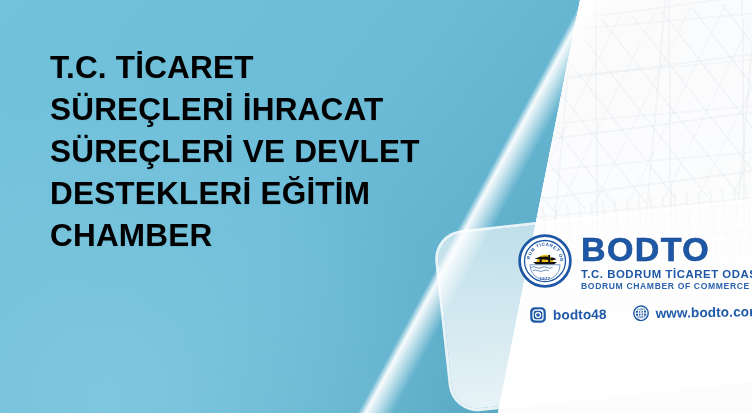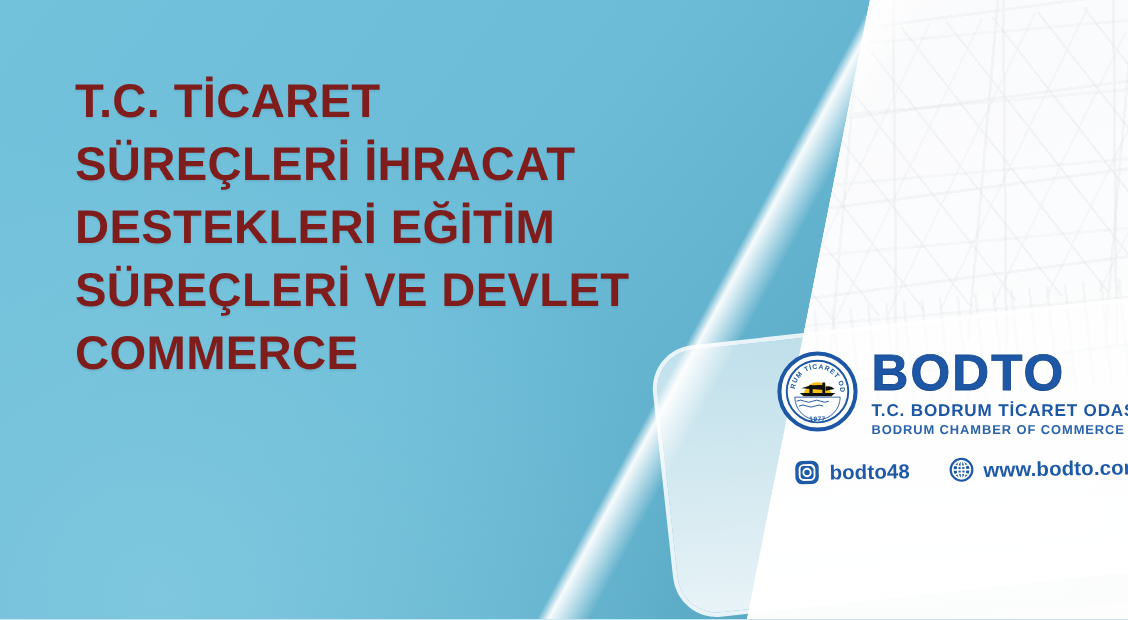--- a/index.html
+++ b/index.html
@@ -149,21 +149,21 @@
       rgba(255,255,255,.95) 60.4%,
       rgba(255,255,255,0) 63.2%);
   }
 
   
   .headline {
     position: absolute;
     left: 50px;
     top: 46px;
     width: 430px;
-    color: #7f1d1d;
+    color: #000000;
     font-weight: bold;
     font-size: 31.5px;
     line-height: 42px;
     letter-spacing: .2px;
     text-shadow: 0 1px 1px rgba(60,120,145,.18);
   }
   .headline .ln { display: block; white-space: nowrap; }
 
   
   .logo-card {
@@ -257,23 +257,23 @@
       <div class="tree"></div>
       <div class="photo-haze"></div>
     </div>
   </div>
 
   <div class="diag-edge"></div>
 
   <div class="headline">
     <span class="ln">T.C.  TİCARET</span>
     <span class="ln">SÜREÇLERİ İHRACAT</span>
+    <span class="ln">SÜREÇLERİ VE DEVLET</span>
     <span class="ln">DESTEKLERİ EĞİTİM</span>
-    <span class="ln">SÜREÇLERİ VE DEVLET</span>
-    <span class="ln">COMMERCE</span>
+    <span class="ln">CHAMBER</span>
   </div>
 
   <div class="logo-card"></div>
 
   <div class="logo-lockup">
 
     <svg class="seal" viewBox="0 0 100 100">
       <circle cx="50" cy="50" r="48" fill="#ffffff"></circle>
       <circle cx="50" cy="50" r="47" fill="none" stroke="#1d57a5" stroke-width="5"></circle>
       <circle cx="50" cy="50" r="38" fill="none" stroke="#1d57a5" stroke-width="2.4"></circle>

